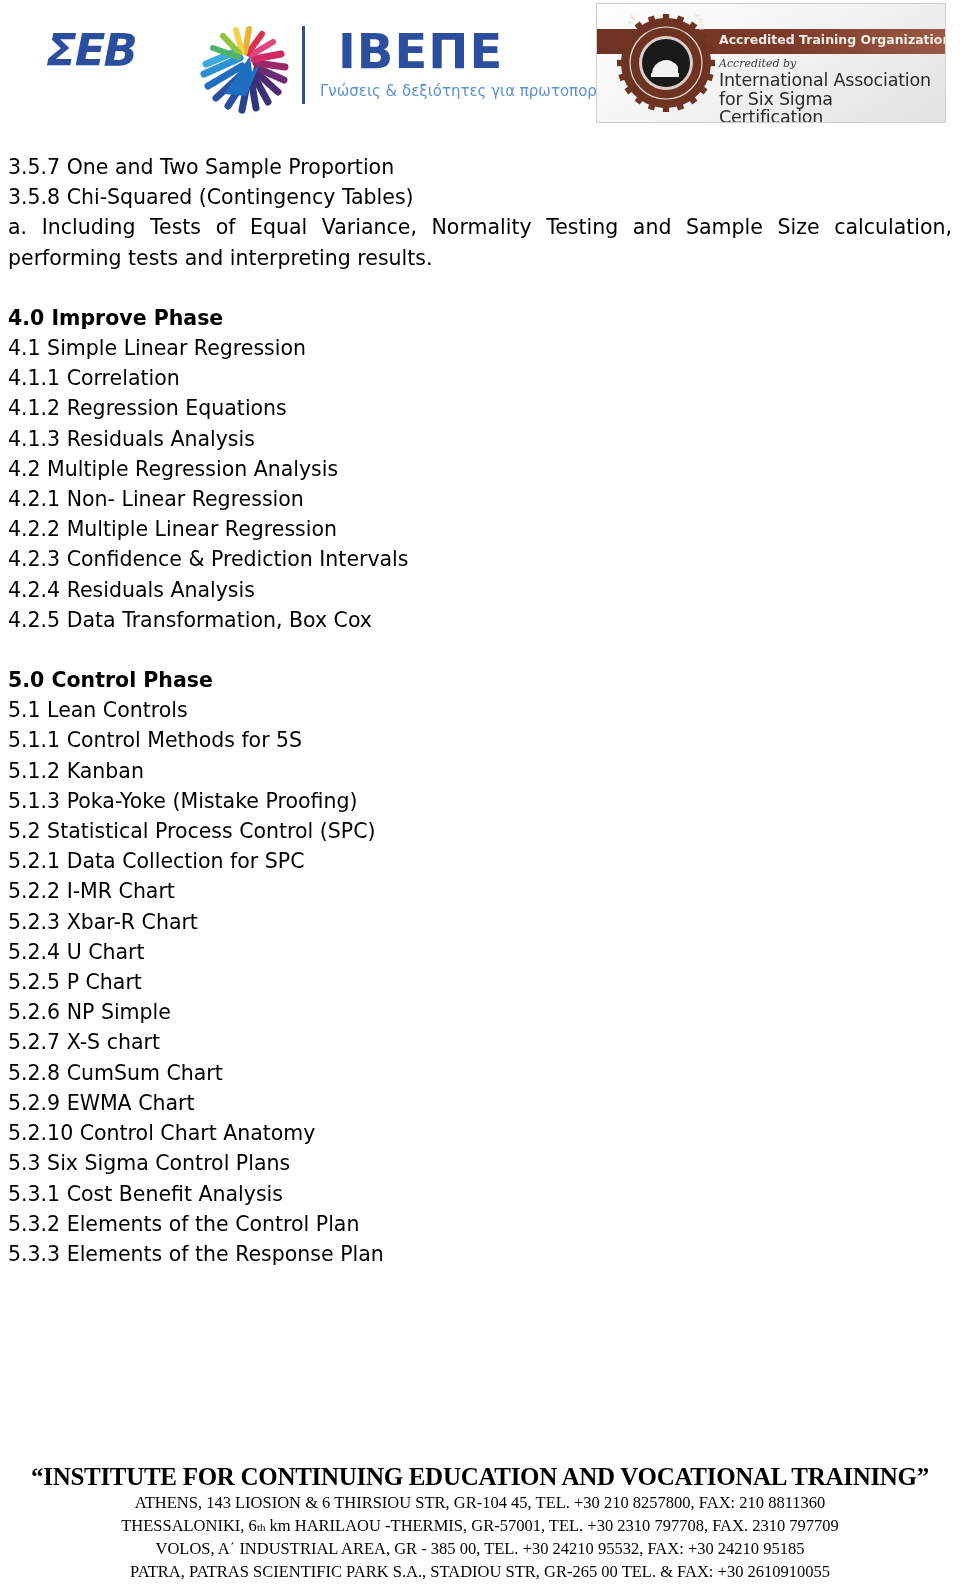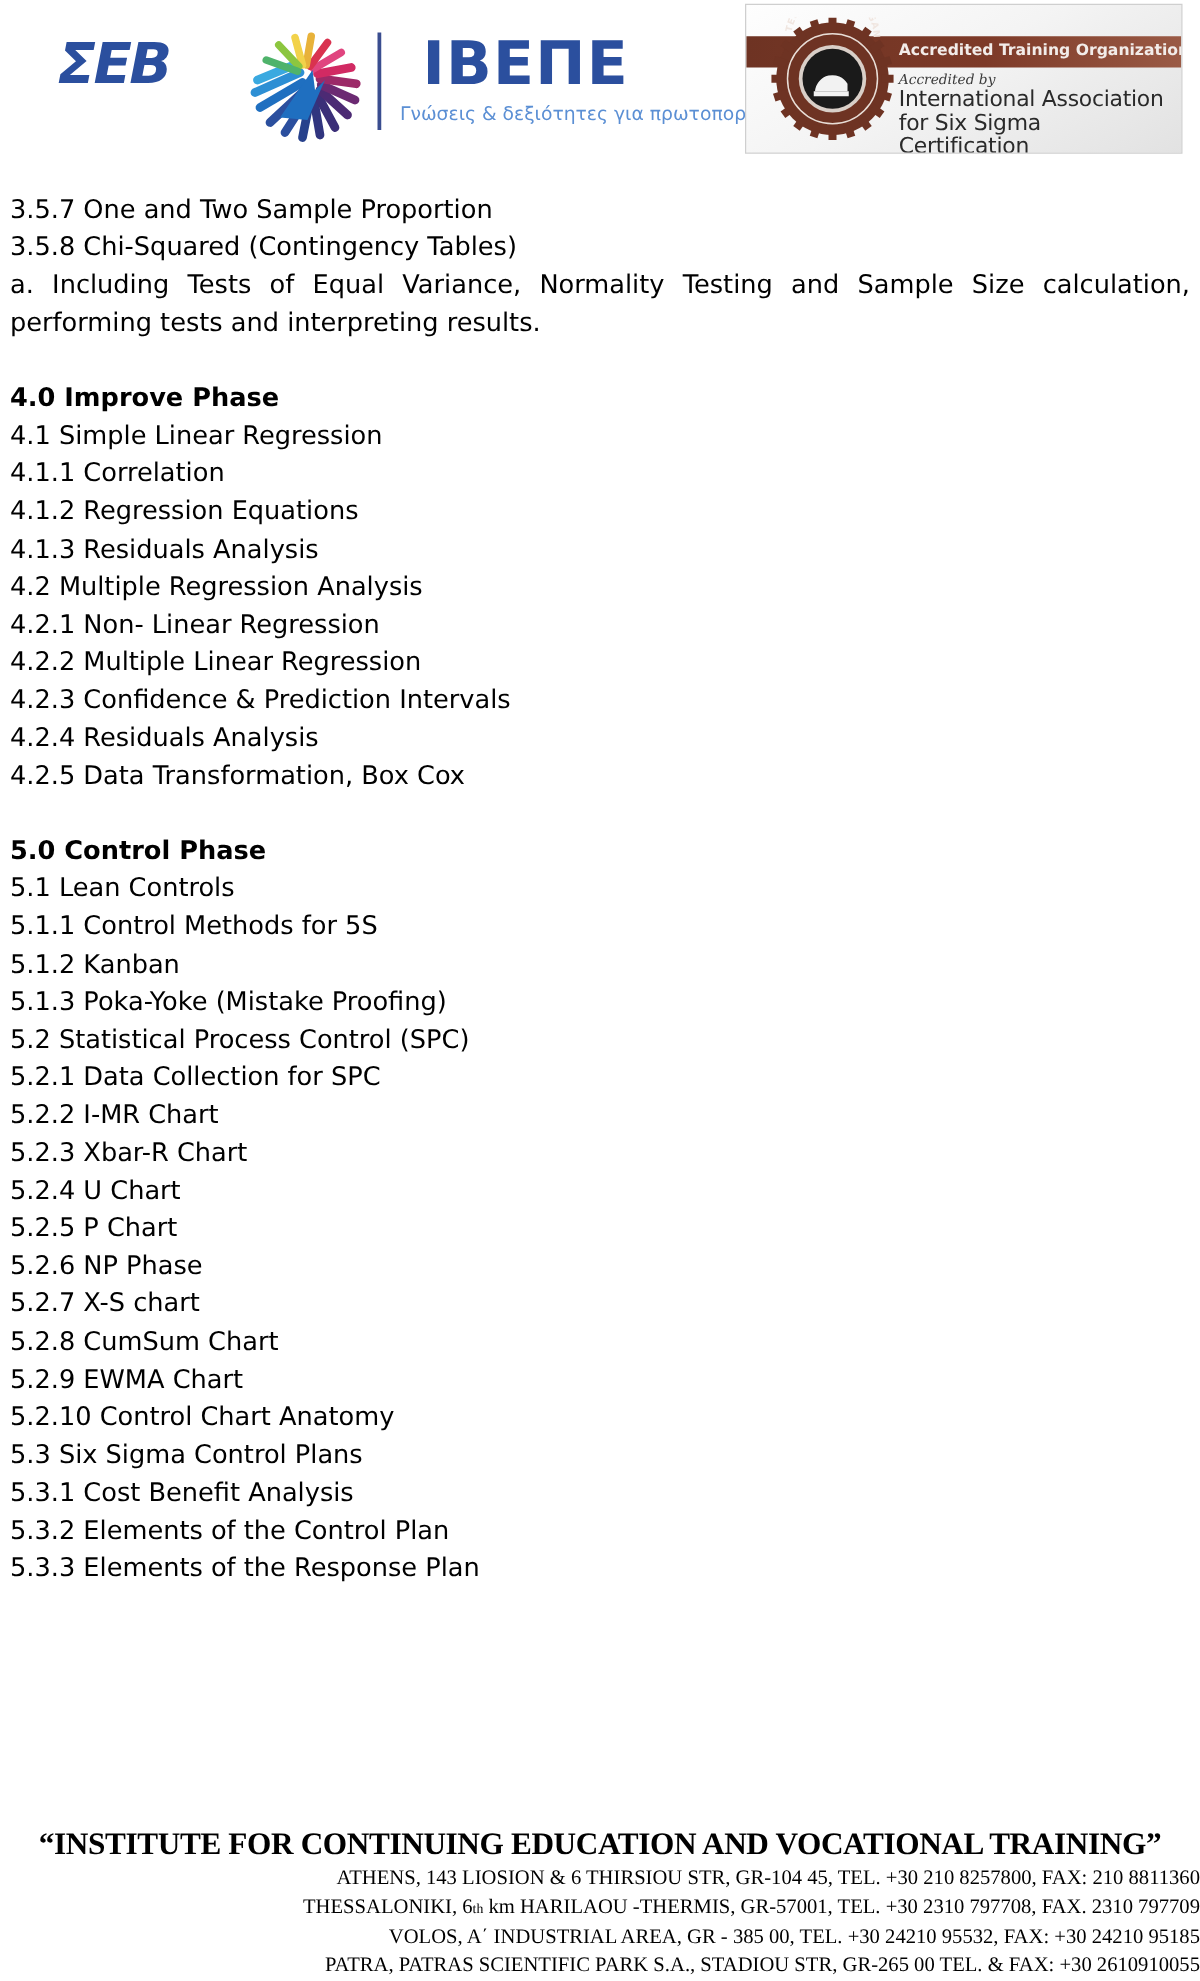--- a/index.html
+++ b/index.html
@@ -184,21 +184,20 @@
     font-size: 25px;
     font-weight: bold;
     line-height: 30px;
     letter-spacing: -0.3px;
     white-space: nowrap;
   }
   .footer-addr {
     font-size: 16.5px;
     line-height: 22.5px;
     white-space: nowrap;
-    text-align: right;
   }
   .footer-addr .sub {
     font-size: 11px;
     vertical-align: baseline;
   }
 </style>
 </head>
 <body>
 
 <div class="header">
@@ -314,21 +313,21 @@
     <div class="toc-line">5.1 Lean Controls</div>
     <div class="toc-line">5.1.1 Control Methods for 5S</div>
     <div class="toc-line">5.1.2 Kanban</div>
     <div class="toc-line">5.1.3 Poka-Yoke (Mistake Proofing)</div>
     <div class="toc-line">5.2 Statistical Process Control (SPC)</div>
     <div class="toc-line">5.2.1 Data Collection for SPC</div>
     <div class="toc-line">5.2.2 I-MR Chart</div>
     <div class="toc-line">5.2.3 Xbar-R Chart</div>
     <div class="toc-line">5.2.4 U Chart</div>
     <div class="toc-line">5.2.5 P Chart</div>
-    <div class="toc-line">5.2.6 NP Phase</div>
+    <div class="toc-line">5.2.6 NP Simple</div>
     <div class="toc-line">5.2.7 X-S chart</div>
     <div class="toc-line">5.2.8 CumSum Chart</div>
     <div class="toc-line">5.2.9 EWMA Chart</div>
     <div class="toc-line">5.2.10 Control Chart Anatomy</div>
     <div class="toc-line">5.3 Six Sigma Control Plans</div>
     <div class="toc-line">5.3.1 Cost Benefit Analysis</div>
     <div class="toc-line">5.3.2 Elements of the Control Plan</div>
     <div class="toc-line">5.3.3 Elements of the Response Plan</div>
   </div>
 

